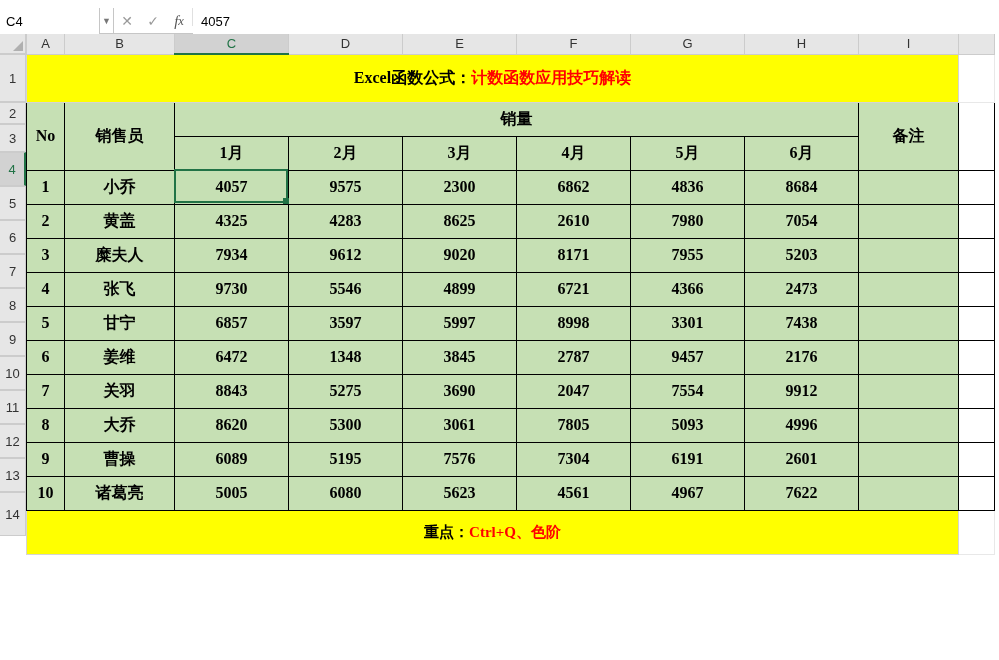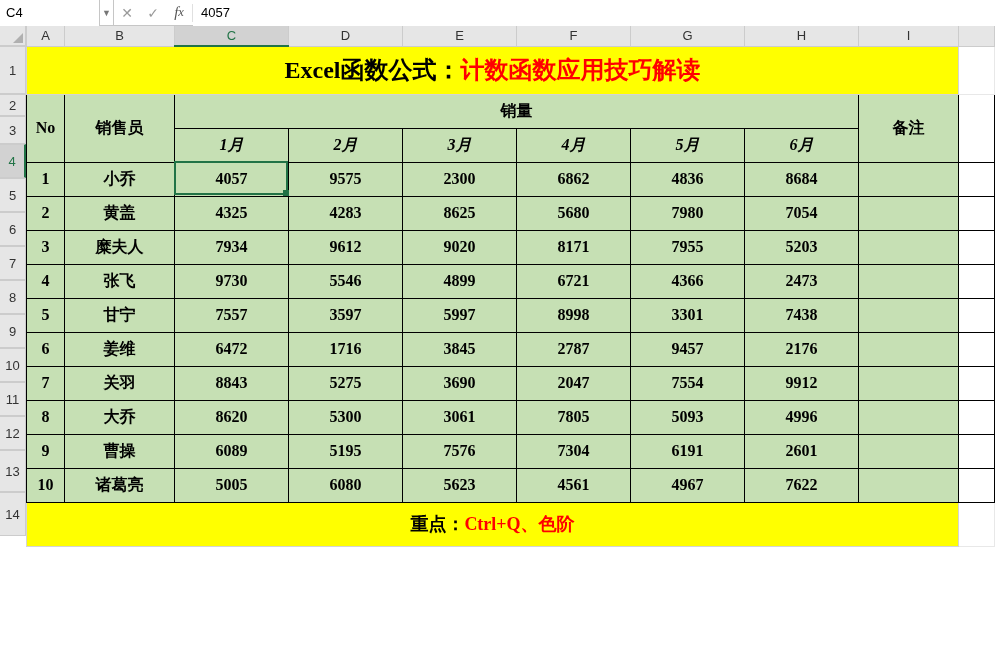--- a/index.html
+++ b/index.html
@@ -8,24 +8,25 @@
     font-family: "Microsoft YaHei", "SimSun", Arial, sans-serif;
     background: #fff;
     font-size: 13px;
     color: #000;
     width: 999px;
   }
 
   
   .formula-bar {
     display: flex;
-    align-items: center;
+    align-items: flex-start;
     height: 26px;
     border-bottom: 1px solid #c6c6c6;
     background: #fff;
+    margin-top: 8px;
   }
   .namebox {
     width: 100px;
     height: 26px;
     padding: 0 6px;
     border: none;
     border-right: 1px solid #c6c6c6;
     font-size: 13px;
     outline: none;
   }
@@ -133,34 +134,34 @@
     height: 34px;
     font-size: 16px;
     font-weight: bold;
     text-align: center;
     font-family: "SimSun","宋体",serif;
   }
 
   .title-row td {
     background: #ffff00;
     height: 48px;
-    font-size: 24px;
+    font-size: 16px;
     font-weight: bold;
     font-family: "SimSun","宋体",serif;
   }
   .title-black { color:#000; }
   .title-red { color:#ff0000; }
 
   .hdr td { background: #c6e0b4; border:1px solid #000 !important; }
   .data td { background: #c6e0b4; border:1px solid #000 !important; }
 
   .footer-row td {
     background: #ffff00;
     height: 44px;
-    font-size: 18px;
+    font-size: 15px;
     font-weight: bold;
   }
   .footer-black{color:#000;}
   .footer-red{color:#ff0000;}
 
   
   .active-cell {
     position: absolute;
     border: 2px solid #217346;
     pointer-events: none;
@@ -200,21 +201,21 @@
       <div class="rh" style="height: 28px;">3</div>
       <div class="rh sel" style="height: 34px;">4</div>
       <div class="rh" style="height: 34px;">5</div>
       <div class="rh" style="height: 34px;">6</div>
       <div class="rh" style="height: 34px;">7</div>
       <div class="rh" style="height: 34px;">8</div>
       <div class="rh" style="height: 34px;">9</div>
       <div class="rh" style="height: 34px;">10</div>
       <div class="rh" style="height: 34px;">11</div>
       <div class="rh" style="height: 34px;">12</div>
-      <div class="rh" style="height: 42px;">13</div>
+      <div class="rh" style="height: 34px;">13</div>
       <div class="rh" style="height: 44px;">14</div>
     </div>
 
   <table class="grid">
     <colgroup>
       <col class="cA">
         <col class="cB">
         <col class="cC">
         <col class="cD">
         <col class="cE">
@@ -243,21 +244,21 @@
           <td class="cell" colspan="9"><span class="title-black">Excel函数公式：</span><span class="title-red">计数函数应用技巧解读</span></td>
           <td class="cell" colspan="1" style="border: 1px solid rgb(232, 232, 232); background: rgb(255, 255, 255);"></td>
         </tr>
         <tr class="hdr" style="height: 22px;">
           <td class="cell" colspan="1" rowspan="2">No</td>
           <td class="cell" colspan="1" rowspan="2">销售员</td>
           <td class="cell" colspan="6" rowspan="1">销量</td>
           <td class="cell" colspan="1" rowspan="2">备注</td>
           <td class="cell" colspan="1" rowspan="2" style="border: 1px solid rgb(232, 232, 232); background: rgb(255, 255, 255);"></td>
         </tr>
-        <tr class="hdr" style="height: 28px; font-style: italic;">
+        <tr class="hdr" style="height: 28px;">
           <td class="cell">1月</td>
           <td class="cell">2月</td>
           <td class="cell">3月</td>
           <td class="cell">4月</td>
           <td class="cell">5月</td>
           <td class="cell">6月</td>
         </tr>
         <tr class="data" style="height: 34px;">
           <td class="cell">1</td>
           <td class="cell">小乔</td>
@@ -269,21 +270,21 @@
           <td class="cell">8684</td>
           <td class="cell"></td>
           <td class="cell" colspan="1" style="border: 1px solid rgb(232, 232, 232); background: rgb(255, 255, 255);"></td>
         </tr>
         <tr class="data" style="height: 34px;">
           <td class="cell">2</td>
           <td class="cell">黄盖</td>
           <td class="cell">4325</td>
           <td class="cell">4283</td>
           <td class="cell">8625</td>
-          <td class="cell">5680</td>
+          <td class="cell">2610</td>
           <td class="cell">7980</td>
           <td class="cell">7054</td>
           <td class="cell"></td>
           <td class="cell" colspan="1" style="border: 1px solid rgb(232, 232, 232); background: rgb(255, 255, 255);"></td>
         </tr>
         <tr class="data" style="height: 34px;">
           <td class="cell">3</td>
           <td class="cell">糜夫人</td>
           <td class="cell">7934</td>
           <td class="cell">9612</td>
@@ -302,34 +303,34 @@
           <td class="cell">4899</td>
           <td class="cell">6721</td>
           <td class="cell">4366</td>
           <td class="cell">2473</td>
           <td class="cell"></td>
           <td class="cell" colspan="1" style="border: 1px solid rgb(232, 232, 232); background: rgb(255, 255, 255);"></td>
         </tr>
         <tr class="data" style="height: 34px;">
           <td class="cell">5</td>
           <td class="cell">甘宁</td>
-          <td class="cell">7557</td>
+          <td class="cell">6857</td>
           <td class="cell">3597</td>
           <td class="cell">5997</td>
           <td class="cell">8998</td>
           <td class="cell">3301</td>
           <td class="cell">7438</td>
           <td class="cell"></td>
           <td class="cell" colspan="1" style="border: 1px solid rgb(232, 232, 232); background: rgb(255, 255, 255);"></td>
         </tr>
         <tr class="data" style="height: 34px;">
           <td class="cell">6</td>
           <td class="cell">姜维</td>
           <td class="cell">6472</td>
-          <td class="cell">1716</td>
+          <td class="cell">1348</td>
           <td class="cell">3845</td>
           <td class="cell">2787</td>
           <td class="cell">9457</td>
           <td class="cell">2176</td>
           <td class="cell"></td>
           <td class="cell" colspan="1" style="border: 1px solid rgb(232, 232, 232); background: rgb(255, 255, 255);"></td>
         </tr>
         <tr class="data" style="height: 34px;">
           <td class="cell">7</td>
           <td class="cell">关羽</td>

